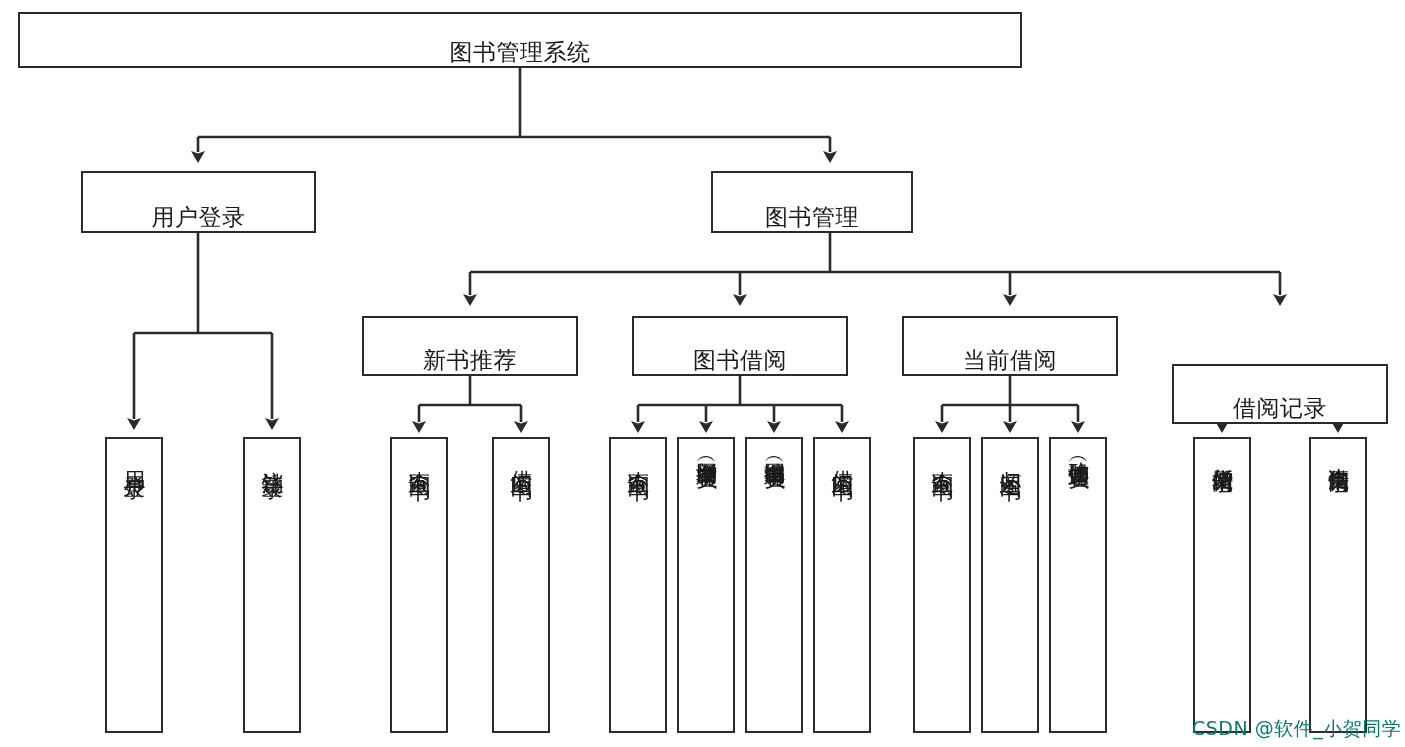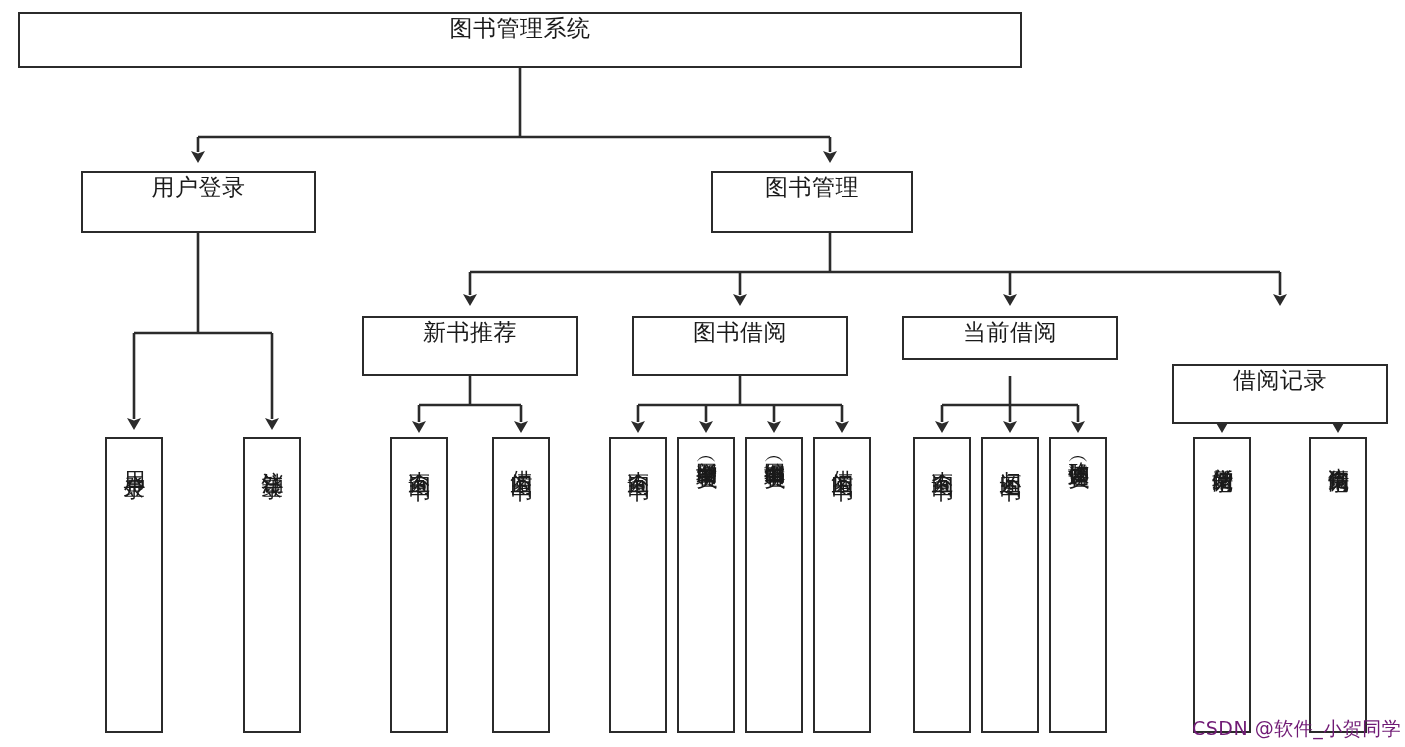--- a/index.html
+++ b/index.html
@@ -24,21 +24,21 @@
     top: 0;
     width: 1405px;
     height: 747px;
   }
   .node-box {
     position: absolute;
     box-sizing: border-box;
     background: #ffffff;
     border: 2.2px solid #2b2b2b;
     display: flex;
-    align-items: flex-start;
+    align-items: flex-end;
     justify-content: center;
     overflow: hidden;
   }
   .node-label {
     color: #1a1a1a;
     font-size: 23px;
     line-height: 1.22;
     letter-spacing: 0.5px;
     white-space: nowrap;
     text-align: center;
@@ -56,21 +56,21 @@
     letter-spacing: 3px;
     font-size: 22px;
     white-space: nowrap;
   }
   .node-box.vertical.tall-text .node-label {
     letter-spacing: 1px;
     font-size: 21px;
   }
   .watermark {
     position: absolute;
-    color: #701a75;
+    color: #0f766e;
     font-size: 19px;
     letter-spacing: 0.5px;
     white-space: nowrap;
     font-family: "DejaVu Sans", "Liberation Sans", sans-serif;
     user-select: none;
   }
 </style>
 </head>
 <body>
 
@@ -144,21 +144,21 @@
   </div>
 
   <div class="node-box" style="left:362px; top:316px; width:216px; height:60px;">
     <span class="node-label">新书推荐</span>
   </div>
 
   <div class="node-box" style="left:632px; top:316px; width:216px; height:60px;">
     <span class="node-label">图书借阅</span>
   </div>
 
-  <div class="node-box" style="left:902px; top:316px; width:216px; height:44px;">
+  <div class="node-box" style="left:902px; top:316px; width:216px; height:60px;">
     <span class="node-label">当前借阅</span>
   </div>
 
   <div class="node-box" style="left:1172px; top:316px; width:216px; height:60px;margin-top:48px;">
     <span class="node-label">借阅记录</span>
   </div>
 
   <div class="node-box vertical" style="left:105px; top:437px; width:58px; height:296px;">
     <span class="node-label">用户登录</span>
   </div>

